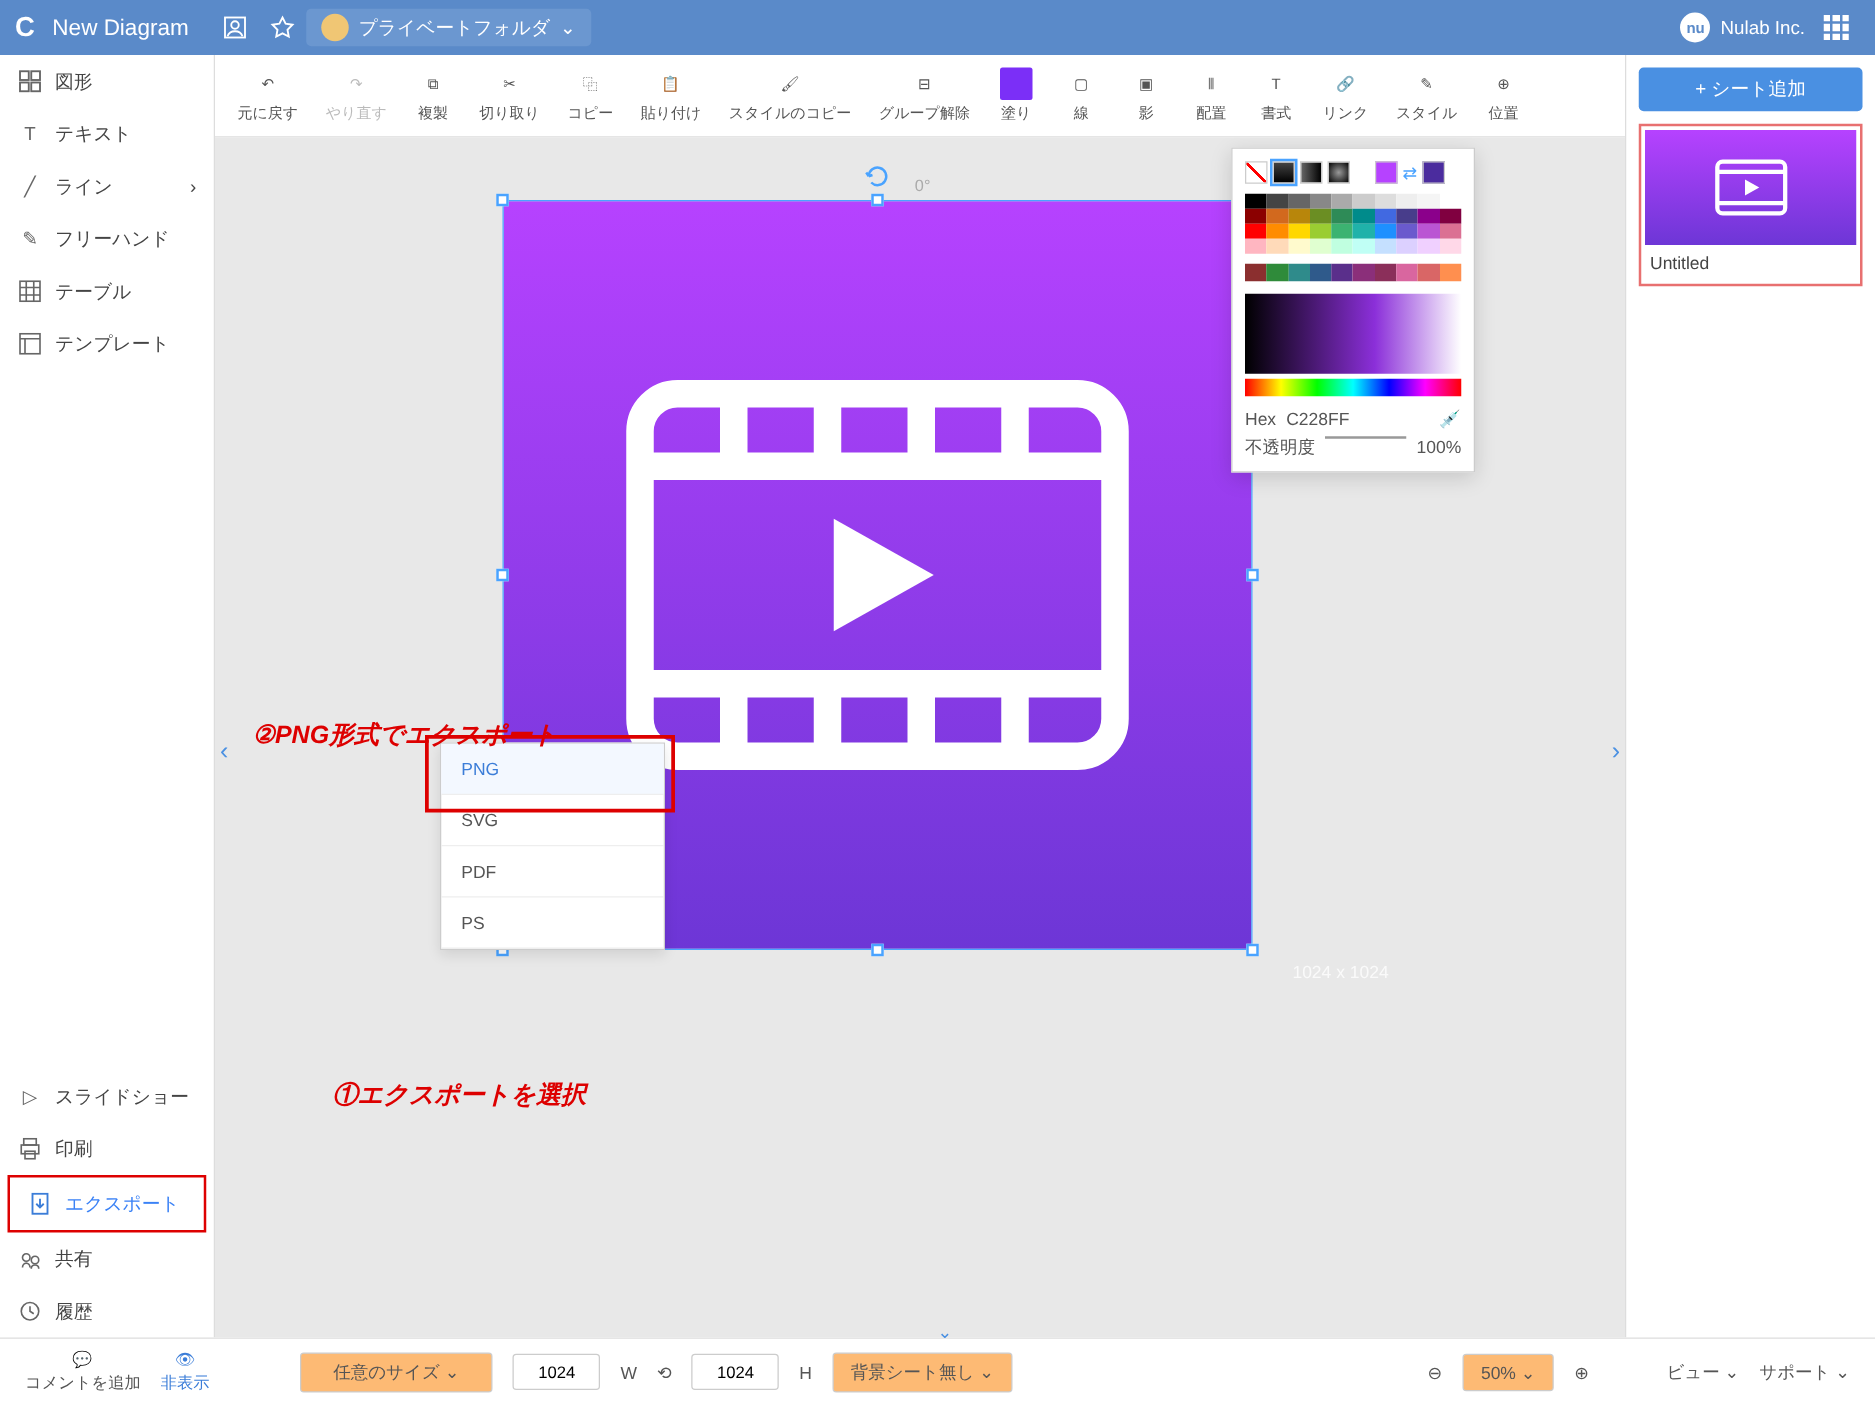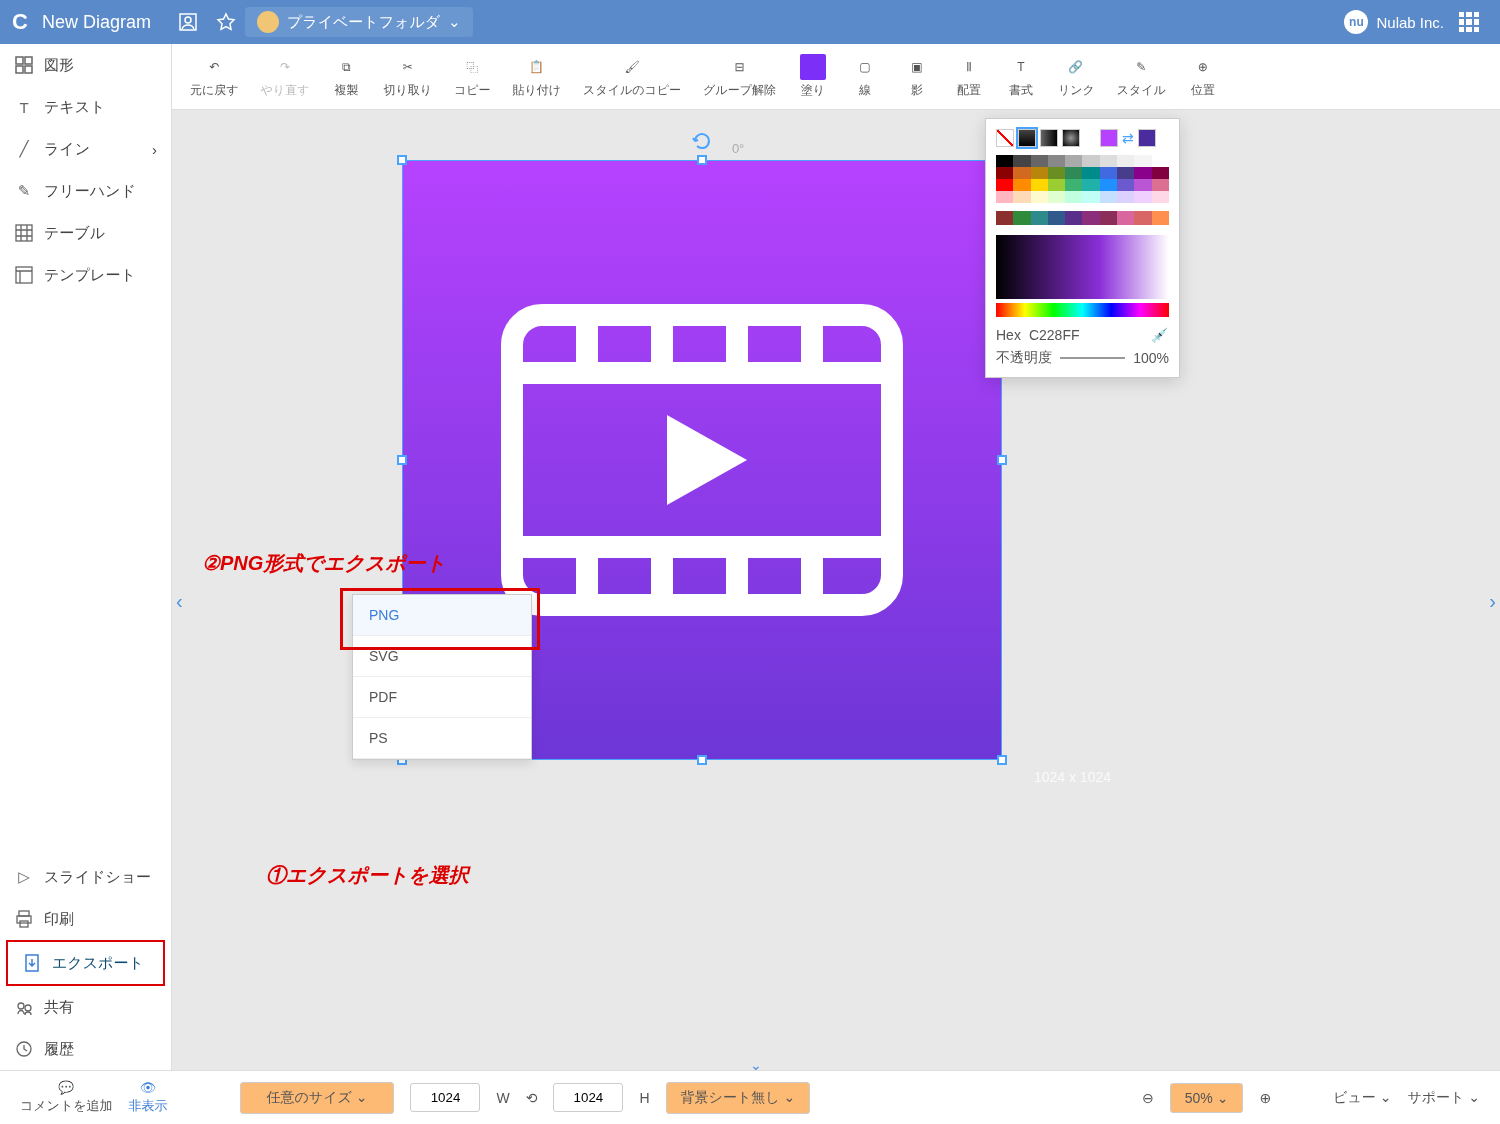--- a/index.html
+++ b/index.html
@@ -12,21 +12,21 @@
 .avatar{width:22px;height:22px;border-radius:50%;background:#f0c674}
 .spacer{flex:1}
 .company{display:flex;align-items:center;gap:8px;font-size:15px}
 .nu-badge{width:24px;height:24px;border-radius:50%;background:#fff;color:#5a8ac9;display:flex;align-items:center;justify-content:center;font-size:12px;font-weight:bold}
 .grid-ico{width:20px;height:20px;display:grid;grid-template-columns:repeat(3,1fr);gap:2px}
 .grid-ico span{background:#fff}
 
 .main{display:flex;height:calc(100% - 44px - 54px)}
 .sidebar{width:172px;border-right:1px solid #ddd;background:#fff;display:flex;flex-direction:column}
 .side-item{padding:11px 14px;display:flex;align-items:center;gap:10px;font-size:15px;color:#444;cursor:pointer}
-.side-item.active{color:#0c4a6e}
+.side-item.active{color:#3b82f6}
 .side-ico{width:20px;height:20px;display:flex;align-items:center;justify-content:center;color:#666}
 .side-divider{flex:1}
 .side-highlight{border:2px solid #d00;margin:0 6px}
 
 .canvas-area{flex:1;position:relative;display:flex;flex-direction:column}
 .toolbar{height:66px;background:#fff;border-bottom:1px solid #ddd;display:flex;align-items:center;padding:0 8px;gap:2px}
 .tool{display:flex;flex-direction:column;align-items:center;justify-content:center;padding:4px 10px;cursor:pointer;font-size:12px;color:#555;min-width:50px}
 .tool-ico{width:26px;height:26px;display:flex;align-items:center;justify-content:center;margin-bottom:2px}
 .tool.disabled{opacity:.4}
 .tool.active .tool-ico{background:#7b2ff7;border-radius:2px}
@@ -46,30 +46,30 @@
 .cp-row{display:flex;align-items:center;gap:4px;margin-bottom:8px}
 .cp-swatch{width:18px;height:18px;border:1px solid #ccc}
 .cp-palette{display:grid;grid-template-columns:repeat(10,1fr);gap:0;margin-bottom:8px}
 .cp-palette div{height:12px}
 .cp-recent{display:flex;gap:0;margin-bottom:10px}
 .cp-recent div{width:18px;height:14px}
 .cp-gradient{height:64px;background:linear-gradient(to right,#000,#8b2fd9 60%,#fff);margin-bottom:4px;position:relative}
 .cp-hue{height:14px;background:linear-gradient(to right,red,yellow,lime,cyan,blue,magenta,red);margin-bottom:10px}
 .cp-hex{display:flex;align-items:center;gap:8px;font-size:14px;color:#555;margin-bottom:6px}
 .cp-hex input{border:none;font-size:14px;width:70px;color:#555}
-.cp-opacity{display:flex;align-items:center;gap:8px;font-size:14px;color:#555}
+.cp-opacity{display:flex;align-items:flex-start;gap:8px;font-size:14px;color:#555}
 .cp-slider{flex:1;height:2px;background:#999;position:relative}
 
 .export-menu{position:absolute;left:180px;top:484px;width:180px;background:#fff;border:1px solid #ccc;box-shadow:0 4px 10px rgba(0,0,0,.1);z-index:20}
 .export-menu-item{padding:12px 16px;font-size:14px;color:#555;border-bottom:1px solid #eee;cursor:pointer}
 .export-menu-item.hl{color:#3b7dd8;background:#f3f8ff}
 .export-border{position:absolute;left:168px;top:478px;width:200px;height:62px;border:3px solid #d00;z-index:21;pointer-events:none}
 
 .anno{position:absolute;color:#d00;font-weight:bold;font-size:20px;z-index:30;font-style:italic}
-.anno1{left:30px;top:440px}
+.anno1{left:30px;top:464px}
 .anno2{left:94px;top:752px}
 
 .right-panel{width:200px;border-left:1px solid #ddd;background:#fff;padding:10px}
 .add-sheet{background:#4a90e2;color:#fff;text-align:center;padding:8px;border-radius:4px;font-size:15px;cursor:pointer;margin-bottom:10px}
 .thumb{border:2px solid #e87070;padding:3px;background:#fff}
 .thumb-img{width:100%;height:92px;background:linear-gradient(180deg,#b642ff,#6d36d6);display:flex;align-items:center;justify-content:center}
 .thumb-label{padding:6px 4px;font-size:14px;color:#444}
 
 .nav-arrow{position:absolute;top:50%;color:#4a90e2;font-size:20px;cursor:pointer;z-index:5}
 .nav-left{left:4px}.nav-right{right:4px}
@@ -409,20 +409,34 @@
           <div class="export-menu-item">PDF</div>
           <div class="export-menu-item">PS</div>
         </div>
       <div class="export-border"></div>
 
       <div class="anno anno1">②PNG形式でエクスポート</div>
       <div class="anno anno2">①エクスポートを選択</div>
     </div>
   </div>
 
+  <div class="right-panel">
+    <div class="add-sheet">+ シート追加</div>
+    <div class="thumb">
+      <div class="thumb-img">
+        <svg width="60" height="48" viewBox="0 0 420 330" fill="none" stroke="#fff" stroke-width="24">
+            <rect x="20" y="20" width="380" height="290" rx="30"></rect>
+            <line x1="20" y1="78" x2="400" y2="78"></line>
+            <line x1="20" y1="252" x2="400" y2="252"></line>
+            <path d="M175 120l80 45-80 45z" fill="#fff" stroke="none"></path>
+          </svg>
+      </div>
+      <div class="thumb-label">Untitled</div>
+    </div>
+  </div>
 </div>
 
 <div class="bottombar" style="position:relative">
   <div class="bb-collapse">⌄</div>
   <div class="bb-item">
       <span>💬</span>
       <span>コメントを追加</span>
     </div>
   <div class="bb-item active">
       <span>👁</span>

